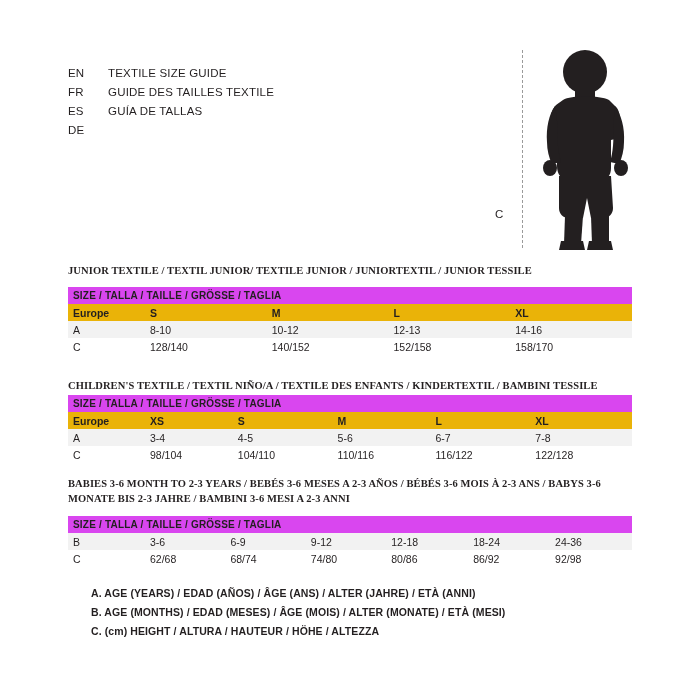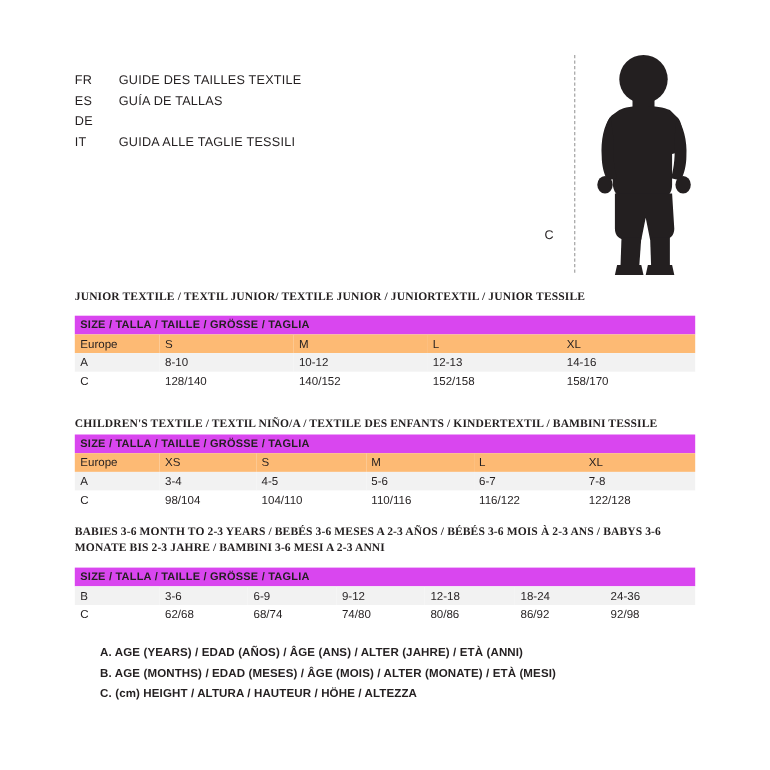--- a/index.html
+++ b/index.html
@@ -101,22 +101,22 @@
   }
   tr.head-row td {
     background: #d946ef;
     font-weight: bold;
     font-size: 10px;
     height: 17px;
     padding-left: 5px;
     letter-spacing: .2px;
   }
   tr.sub-row td {
-    background: #fdba74;
-    font-weight: normal;
+    background: #eab308;
+    font-weight: bold;
     font-size: 10.5px;
     height: 17px;
     padding-left: 5px;
   }
   tr.row-a td {
     background: #f2f2f2;
     height: 17px;
     padding-left: 5px;
   }
   tr.row-b td {
@@ -139,33 +139,33 @@
     margin-left: 23px;
   }
 </style>
 </head>
 <body>
 
 <div class="page">
 
   <div class="lang-block">
     <div class="lang-row">
+      <span class="lang-code">EN</span>
+      <span class="lang-text">TEXTILE SIZE GUIDE</span>
+    </div>
+    <div class="lang-row">
       <span class="lang-code">FR</span>
       <span class="lang-text">GUIDE DES TAILLES TEXTILE</span>
     </div>
     <div class="lang-row">
       <span class="lang-code">ES</span>
       <span class="lang-text">GUÍA DE TALLAS</span>
     </div>
     <div class="lang-row">
       <span class="lang-code">DE</span>
-    </div>
-    <div class="lang-row">
-      <span class="lang-code">IT</span>
-      <span class="lang-text">GUIDA ALLE TAGLIE TESSILI</span>
     </div>
   </div>
 
   <div class="figure-wrap">
     <span class="c-label">C</span>
     <div class="dash-line"></div>
     <svg class="silhouette" width="110" height="205" viewBox="0 0 110 205" xmlns="http://www.w3.org/2000/svg">
       <g fill="#231f20">
 
         <ellipse cx="52" cy="24" rx="22" ry="22"></ellipse>

